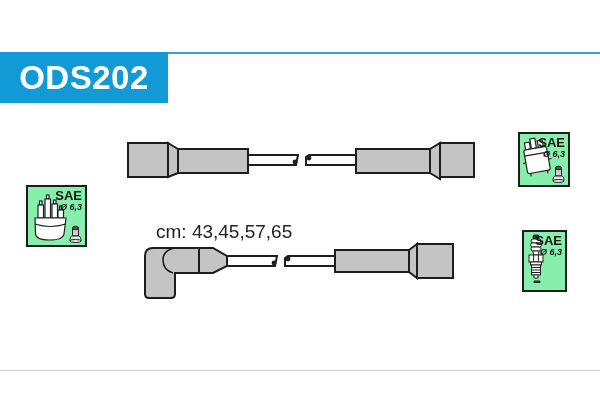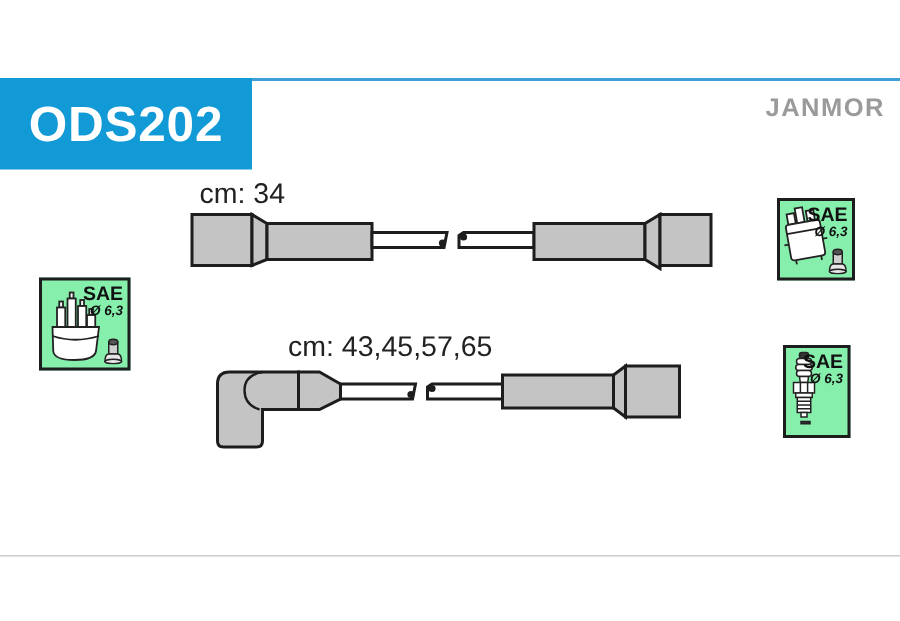--- a/index.html
+++ b/index.html
@@ -5,30 +5,30 @@
   :root{
     --banner:#129ad7; --rule:#3d9ed8; --brand-text:#9a9a9a;
     --cable-fill:#c4c4c4; --outline:#1d1d1d; --separator:#cccccc;
     --label-text:#222222; --footer-text:#9a9a9a;
   }
   *{box-sizing:border-box;margin:0;padding:0}
   html,body{width:600px;height:414px;background:#fff;overflow:hidden;
     font-family:"Liberation Sans","DejaVu Sans",sans-serif;}
   #card{position:relative;width:600px;height:414px;background:#fff;}
 
-  .banner{position:absolute;left:0;top:52px;width:168px;height:61px;
+  .banner{position:absolute;left:0;top:52px;width:168px;height:51px;
     background:var(--banner);display:flex;align-items:center;justify-content:center;}
   .banner span{color:#fff;font-size:33px;font-weight:bold;letter-spacing:.5px;}
   .top-rule{position:absolute;left:168px;top:52px;width:432px;height:2px;background:var(--rule);}
   .brand{position:absolute;right:10px;top:62px;color:var(--brand-text);
     font-size:17px;font-weight:bold;letter-spacing:1px;}
 
   .cable-label{position:absolute;color:var(--label-text);font-size:19px;}
   #label1{left:133px;top:119px;}
-  #label2{left:156px;top:221px;margin-left:36px;}
+  #label2{left:156px;top:221px;}
 
   .cable-svg{position:absolute;}
   #cable1{left:126px;top:141px;}
   #cable2{left:143px;top:242px;}
 
   .sae-box{position:absolute;background:#86efac;border:2px solid var(--outline);}
   #box-coil{left:518px;top:132px;width:52px;height:55px;}
   #box-dist{left:26px;top:185px;width:61px;height:62px;}
   #box-plug{left:522px;top:230px;width:45px;height:62px;}
   .sae-text{position:absolute;top:2px;right:3px;text-align:right;line-height:1;color:#111;}
@@ -46,23 +46,21 @@
 </style>
 </head>
 <body>
 
 <div id="card">
 
   <div class="banner">
     <span>ODS202</span>
   </div>
   <div class="top-rule"></div>
-  <div class="brand">JANMOR</div>
 
-  <div class="cable-label" id="label1">cm: 34</div>
   <svg id="cable1" class="cable-svg" width="350" height="40" viewBox="0 0 350 40">
     <g class="ln" stroke-width="2">
       <rect class="cf" x="2" y="2" width="40" height="34"></rect>
       <polygon class="cf" points="42,2 52,8 52,32 42,36"></polygon>
       <rect class="cf" x="52" y="8" width="70" height="24"></rect>
       <polygon fill="#ffffff" points="122,14 172,14 170,24 122,24"></polygon>
       <polygon fill="#ffffff" points="180,16 183,14 230,14 230,24 180,24"></polygon>
       <rect class="cf" x="230" y="8" width="74" height="24"></rect>
       <polygon class="cf" points="304,8 314,2 314,38 304,32"></polygon>
       <rect class="cf" x="314" y="2" width="34" height="34"></rect>

